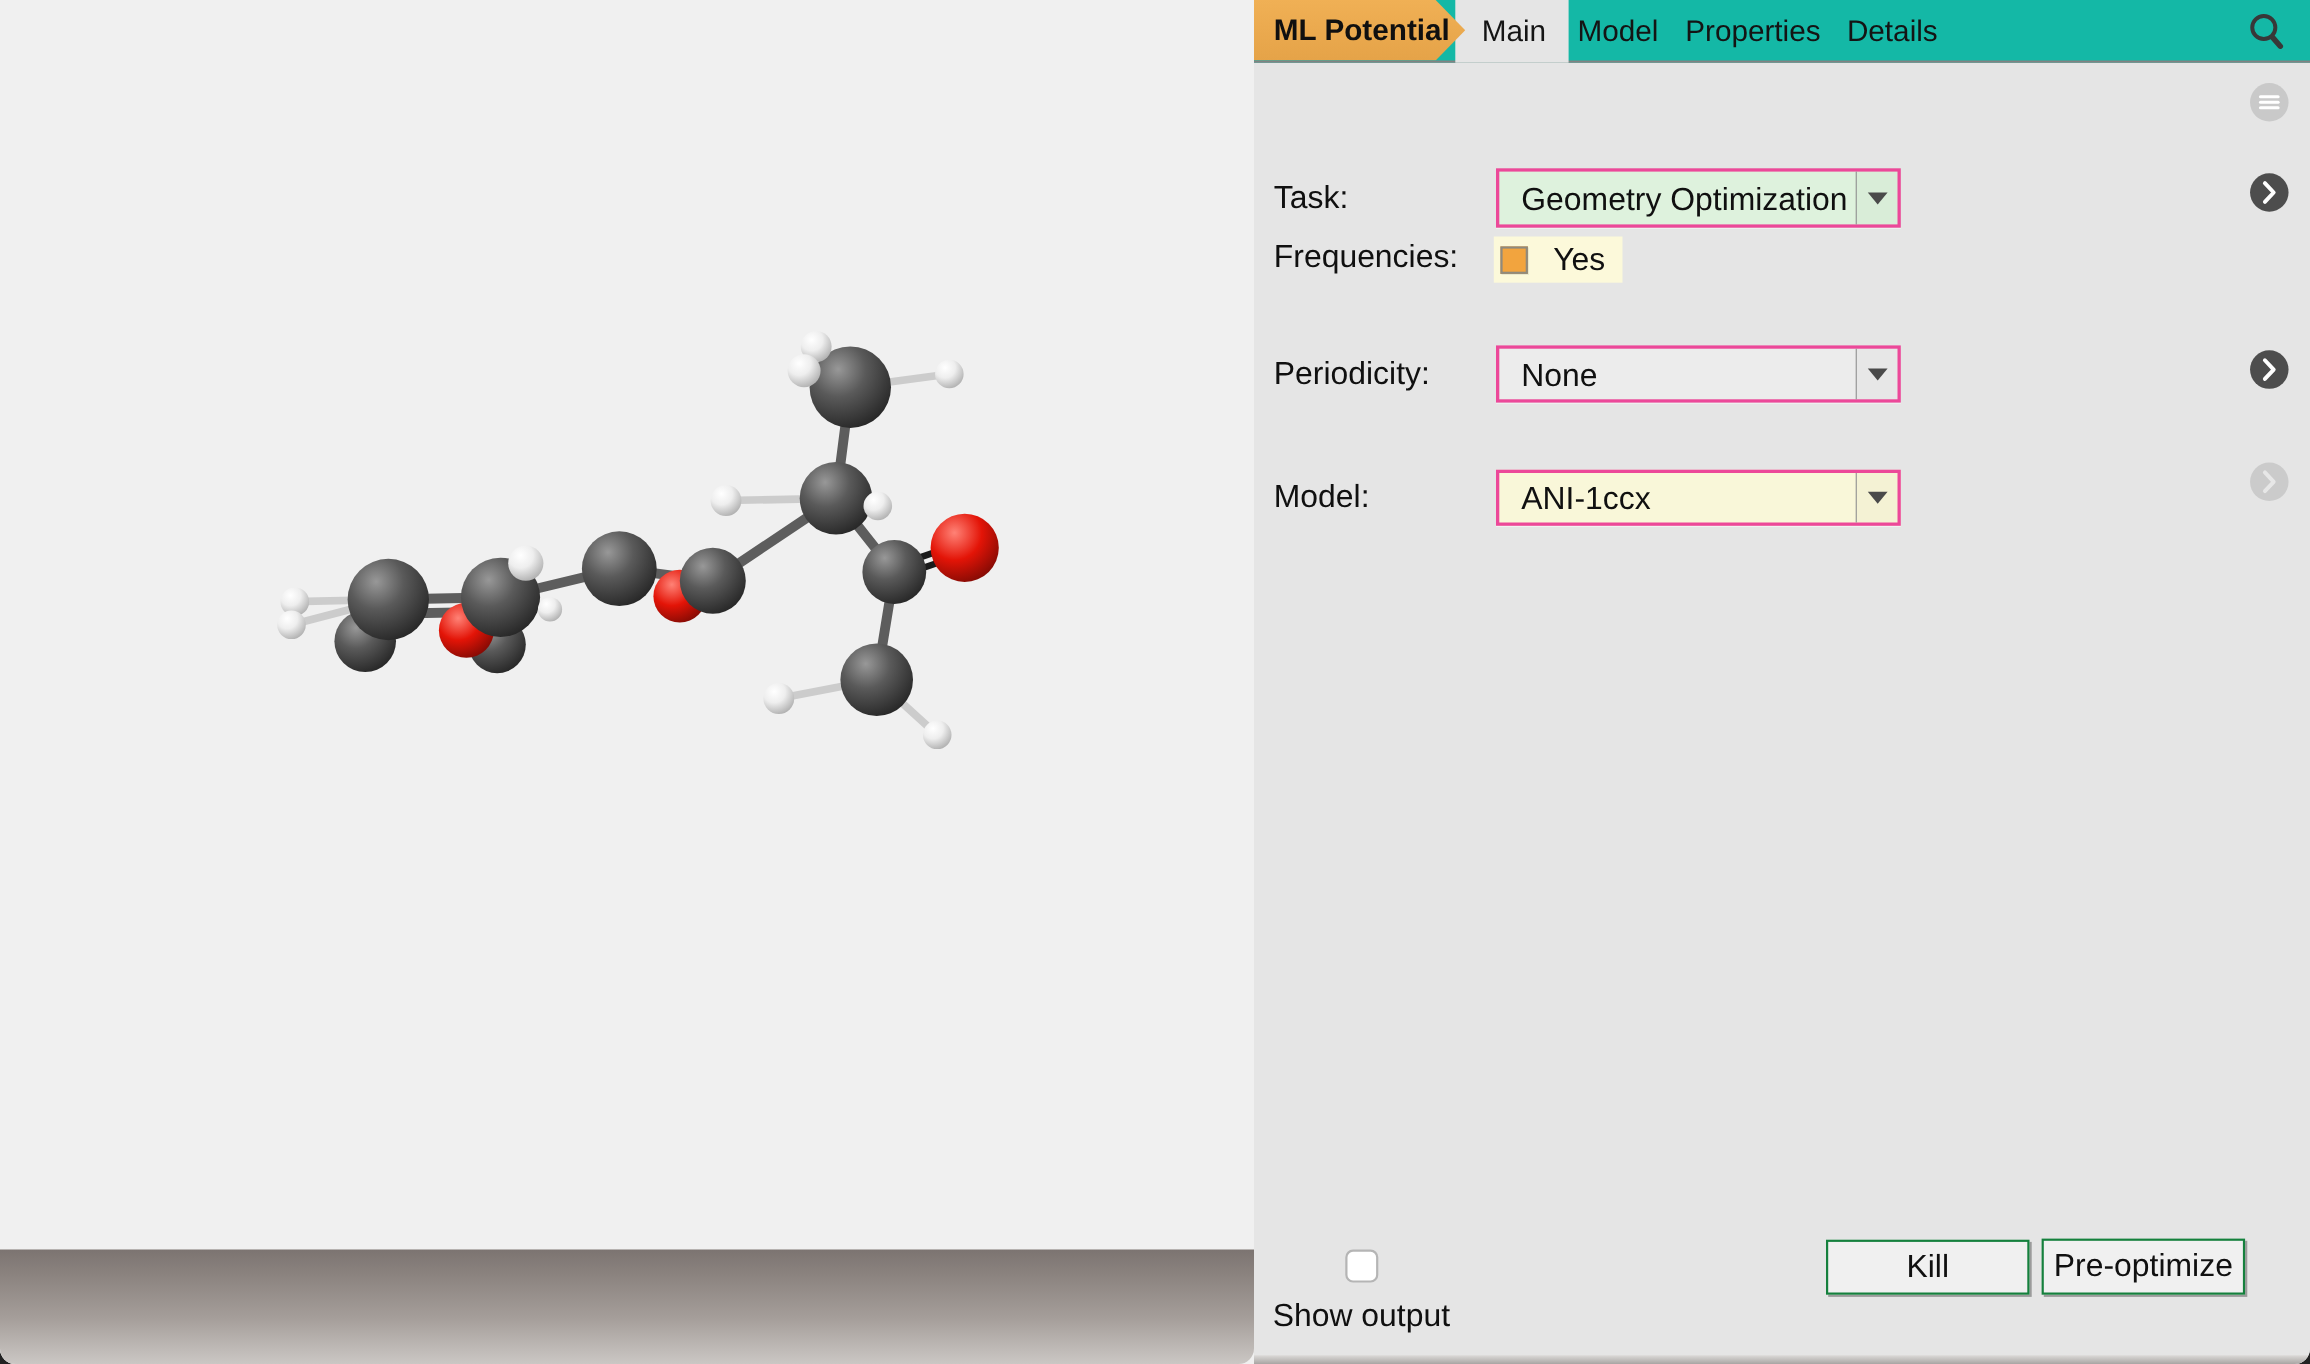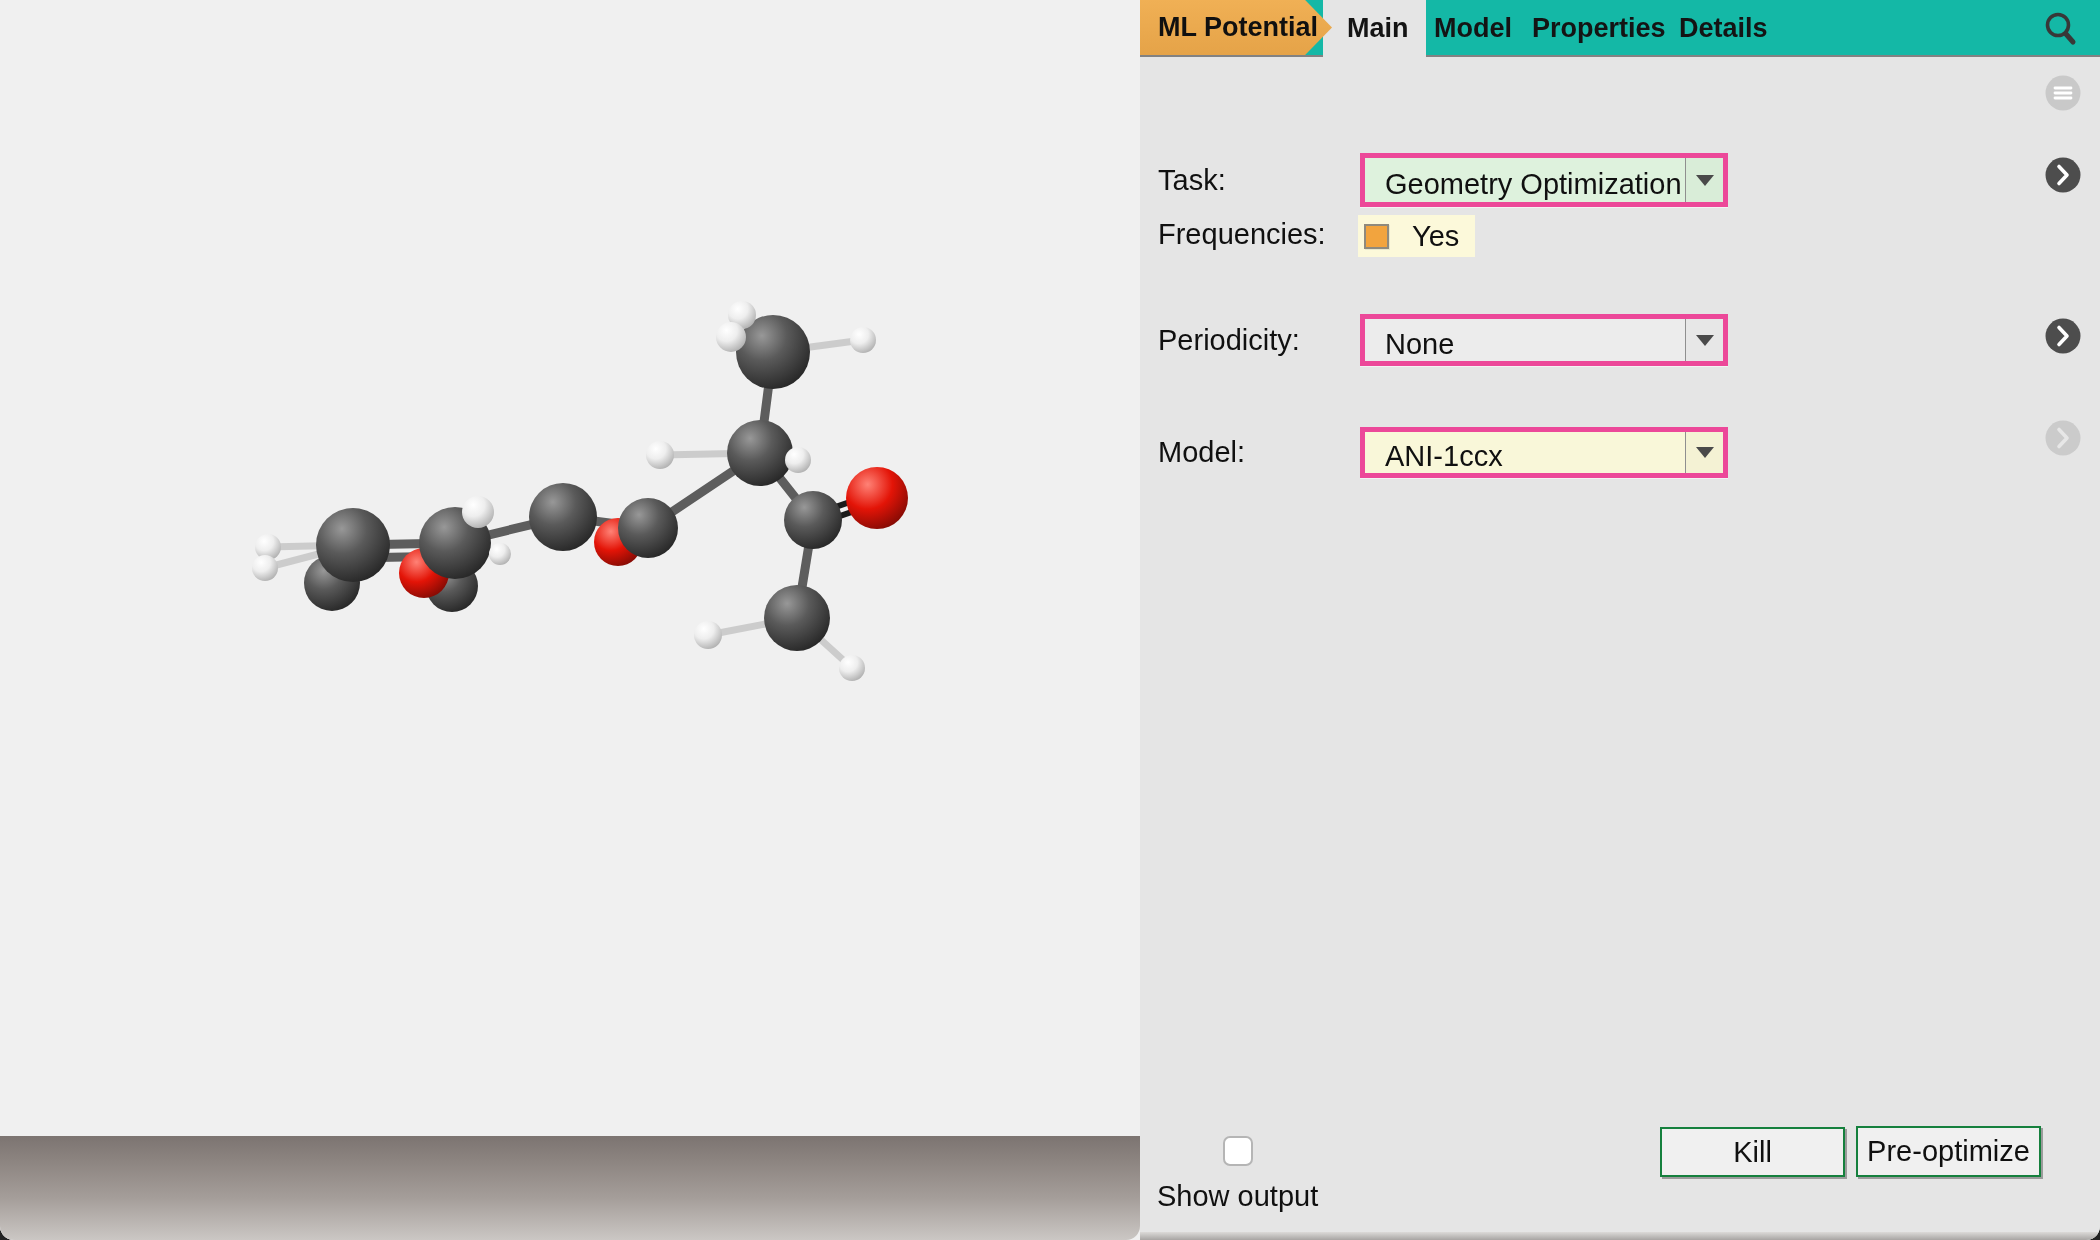--- a/index.html
+++ b/index.html
@@ -17,28 +17,28 @@
   #panel{position:absolute;left:1140px;top:0;width:960px;height:1240px;background:#e5e5e5;}
   #tabbar{position:absolute;left:0;top:0;width:960px;height:57px;background:#14b8a6;}
   #tabbar-line{position:absolute;left:0;top:55px;width:960px;height:2px;background:#828282;z-index:1;}
   #tab-main-bg{position:absolute;left:183px;top:0;width:103px;height:57px;background:#e5e5e5;z-index:2;}
   #title-tag{position:absolute;left:0;top:0;width:192px;height:55px;z-index:3;
       background:linear-gradient(180deg,#f0b055,#e5a348);
       clip-path:polygon(0 0,86% 0,100% 50%,86% 100%,0 100%);
       filter:drop-shadow(1px 1px 0 #8d8d8d);
       display:flex;align-items:center;justify-content:flex-start;padding-left:18px;box-sizing:border-box;}
   #title-tag span{font-weight:700;font-size:27px;color:#101010;}
-  .tab-label{position:absolute;top:0;height:55px;line-height:57px;font-weight:700;font-size:27px;color:#141414;z-index:4;}
+  .tab-label{position:absolute;top:0;height:55px;line-height:57px;font-weight:400;font-size:27px;color:#141414;z-index:4;}
   #search-btn{position:absolute;left:899px;top:5px;width:44px;height:46px;z-index:4;}
 
   .round-btn{position:absolute;left:903px;width:40px;height:40px;}
 
   .form-label{position:absolute;left:18px;font-size:29px;color:#101010;}
   .dropdown{position:absolute;left:220px;width:368px;box-sizing:border-box;
-      border:5px solid #ec4899;box-shadow:0 1px 0 rgba(255,255,255,.55);}
+      border:3px solid #ec4899;box-shadow:0 1px 0 rgba(255,255,255,.55);}
   .dd-value{position:absolute;left:20px;top:0;font-size:29px;color:#101010;}
   .dd-arrow{position:absolute;right:0;top:0;width:37px;height:100%;border-left:1px solid #8f8f8f;
       display:flex;align-items:center;justify-content:center;background:rgba(0,0,0,0.02);}
   .dd-arrow i{display:block;width:0;height:0;border-left:9px solid transparent;border-right:9px solid transparent;
       border-top:11px solid #4a4a4a;}
 
   #freq-box{position:absolute;left:218px;top:215px;height:42px;background:#fcf9da;
       display:flex;align-items:center;padding:0 16px 0 6px;gap:23px;}
   #freq-check{width:21px;height:21px;background:#f2a43e;border:2px solid #8f8a7d;
       box-shadow:1px 1px 0 #eae8cd;}

